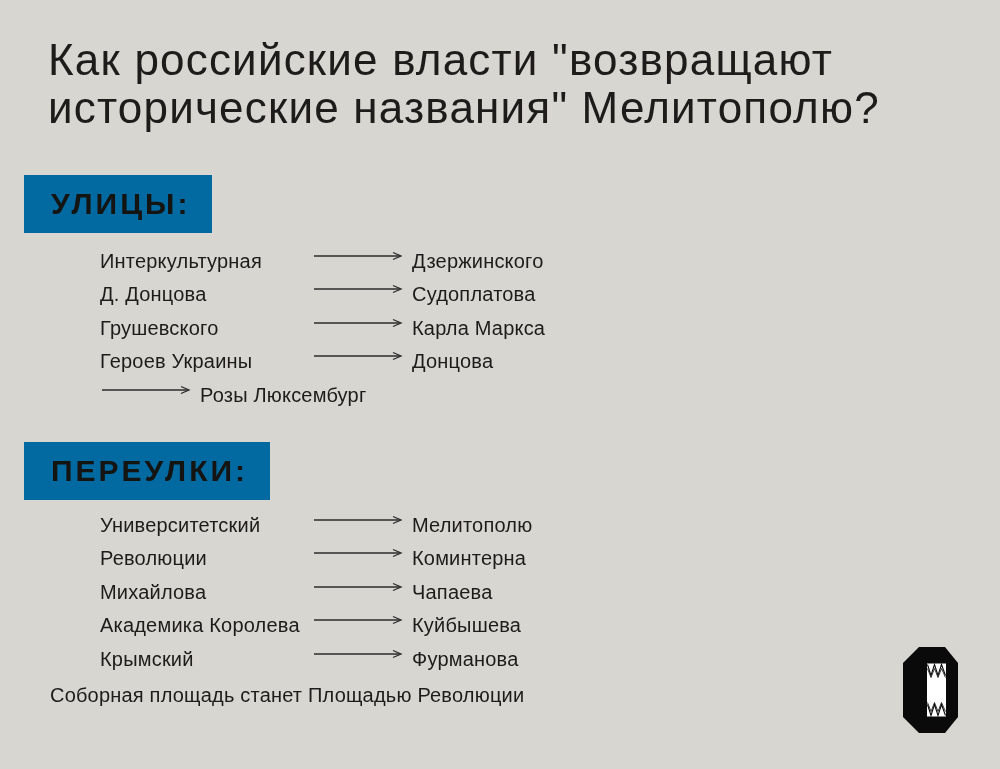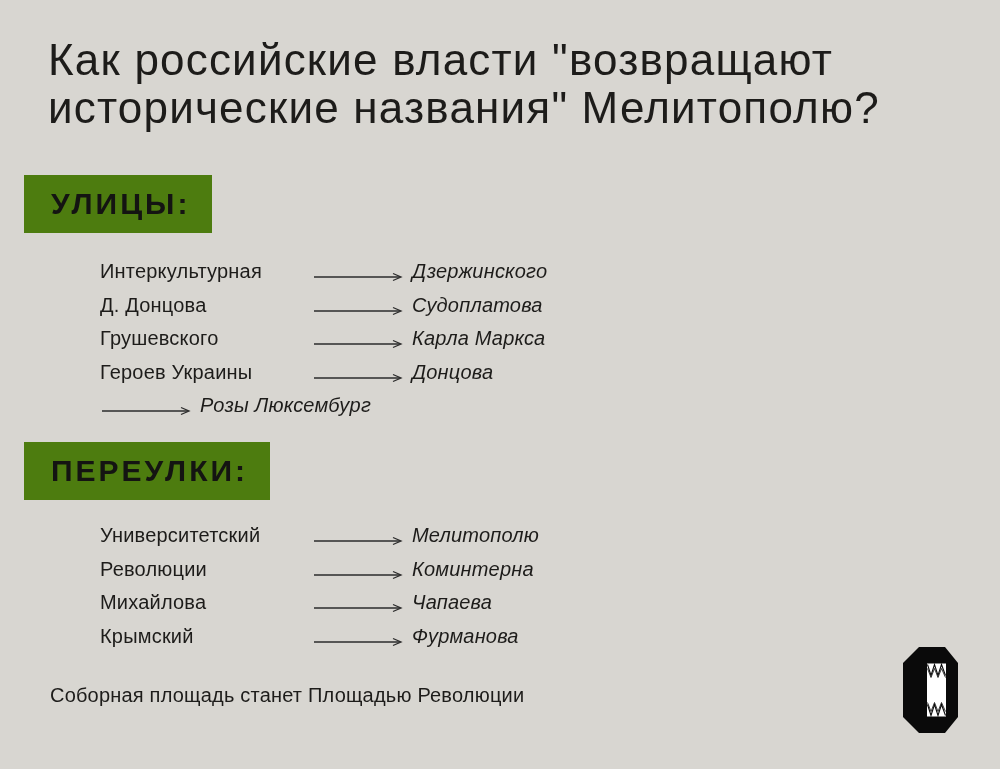--- a/index.html
+++ b/index.html
@@ -22,50 +22,50 @@
     font-size: 44px;
     line-height: 48px;
     font-weight: 500;
     letter-spacing: 1.2px;
     color: #1d1c1a;
   }
 
   .section-label {
     position: absolute;
     left: 24px;
-    background: #4d7c0f;
+    background: #0369a1;
     font-size: 30px;
     font-weight: 700;
     letter-spacing: 3px;
     line-height: 30px;
     padding: 14px 22px 14px 27px;
     color: #141412;
     white-space: nowrap;
   }
   .section-label.streets { top: 175px; }
   .section-label.lanes   { top: 442px; }
 
   .rename-list {
     position: absolute;
     left: 100px;
   }
   .rename-list.streets { top: 250px; }
   .rename-list.lanes   { top: 514px; }
 
   .rename-row {
     display: flex;
-    align-items: flex-end;
+    align-items: flex-start;
     height: 33.4px;
     font-size: 20px;
     font-weight: 500;
     letter-spacing: 0.2px;
   }
   .rename-row .old-name { width: 212px; flex: 0 0 212px; }
   .rename-row .arrow-cell { width: 100px; flex: 0 0 100px; display: flex; align-items: center; }
-  .rename-row .new-name { white-space: nowrap; font-style: italic; }
+  .rename-row .new-name { white-space: nowrap; }
 
   .arrow-cell svg { display: block; }
 
   .footer-note {
     position: absolute;
     left: 50px;
     top: 684px;
     font-size: 20px;
     font-weight: 500;
     letter-spacing: 0.2px;
@@ -178,20 +178,30 @@
     <span class="old-name">Михайлова</span>
     <span class="arrow-cell">
       <svg width="92" height="12" viewBox="0 0 92 12">
         <line x1="2" y1="6" x2="88" y2="6" stroke="#2b2b2b" stroke-width="1.4"></line>
         <path d="M81 2.5 L89 6 L81 9.5" fill="none" stroke="#2b2b2b" stroke-width="1.3"></path>
       </svg>
     </span>
     <span class="new-name">Чапаева</span>
   </div>
 
+  <div class="rename-row">
+    <span class="old-name">Академика Королева</span>
+    <span class="arrow-cell">
+      <svg width="92" height="12" viewBox="0 0 92 12">
+        <line x1="2" y1="6" x2="88" y2="6" stroke="#2b2b2b" stroke-width="1.4"></line>
+        <path d="M81 2.5 L89 6 L81 9.5" fill="none" stroke="#2b2b2b" stroke-width="1.3"></path>
+      </svg>
+    </span>
+    <span class="new-name">Куйбышева</span>
+  </div>
 
   <div class="rename-row">
     <span class="old-name">Крымский</span>
     <span class="arrow-cell">
       <svg width="92" height="12" viewBox="0 0 92 12">
         <line x1="2" y1="6" x2="88" y2="6" stroke="#2b2b2b" stroke-width="1.4"></line>
         <path d="M81 2.5 L89 6 L81 9.5" fill="none" stroke="#2b2b2b" stroke-width="1.3"></path>
       </svg>
     </span>
     <span class="new-name">Фурманова</span>

